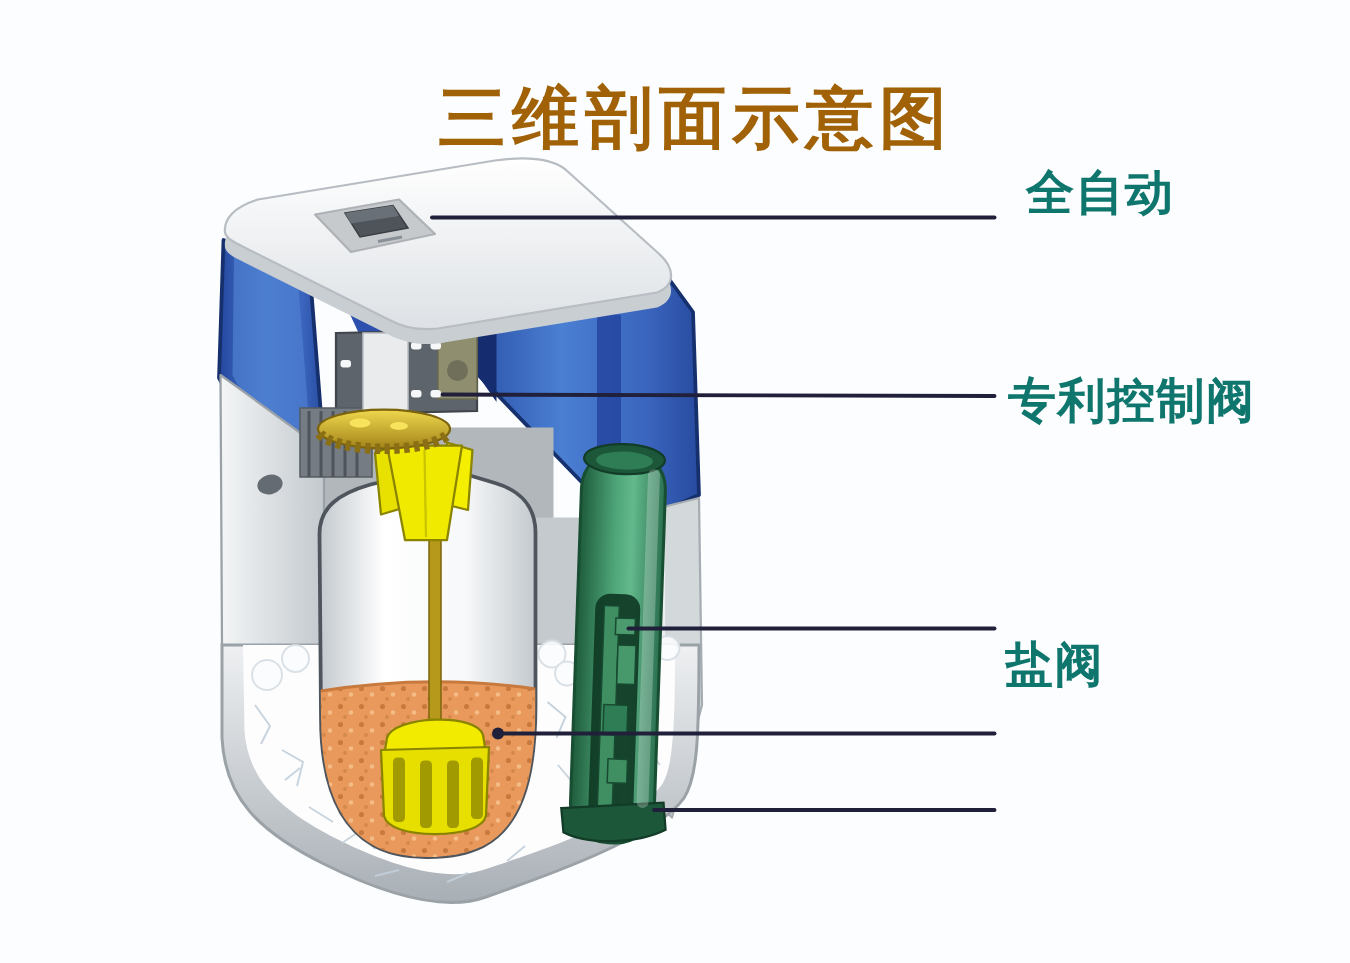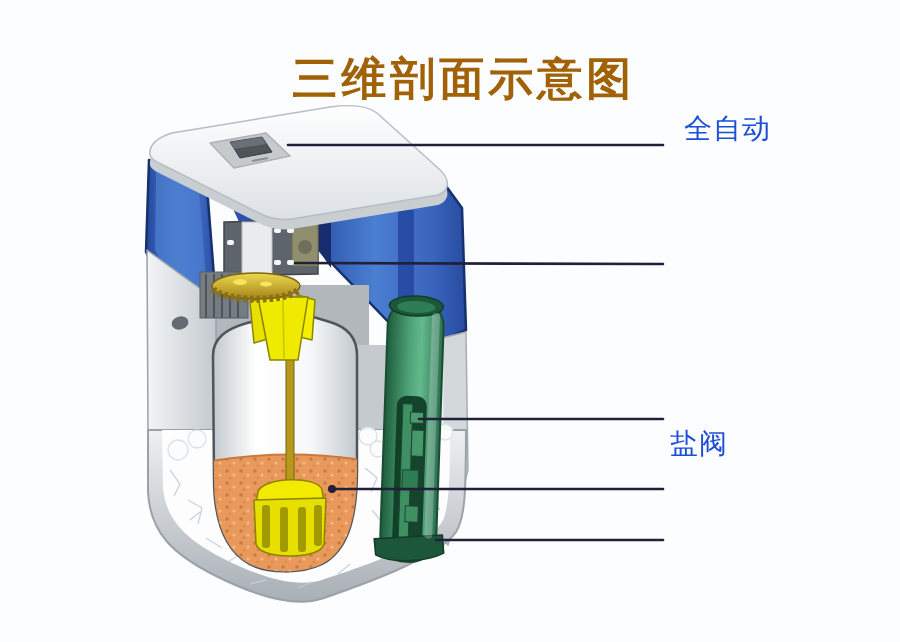--- a/index.html
+++ b/index.html
@@ -2,22 +2,22 @@
 <html><head>
 <meta charset="utf-8">
 <style>
   html,body{margin:0;padding:0;background:#ffffff;}
   #canvas{position:relative;width:900px;height:642px;background:#fcfdfe;overflow:hidden;
           font-family:"Liberation Sans","DejaVu Sans",sans-serif;}
   #art{position:absolute;left:0;top:0;}
   .title{position:absolute;left:50%;top:22px;transform:translateX(-46%);
          font-family:"Liberation Serif","DejaVu Serif",serif;font-weight:900;
          font-size:45px;letter-spacing:4px;color:#a16207;white-space:nowrap;margin-top:27px;}
-  .lbl{position:absolute;color:#1d4ed8;font-size:28px;line-height:33px;
-       letter-spacing:1px;white-space:nowrap;font-weight:400;}
+  .lbl{position:absolute;color:#0f766e;font-size:32px;line-height:33px;
+       letter-spacing:1px;white-space:nowrap;font-weight:700;}
   .lbl .ind{padding-left:14px;display:block;}
   .lbl .row{display:block;}
 </style>
 </head>
 <body>
 
 <div id="canvas">
 
   <svg id="art" width="900" height="642" viewBox="0 0 900 642">
     <defs>
@@ -203,18 +203,19 @@
       <line x1="436" y1="540" x2="663" y2="540"></line>
     </g>
   </svg>
 
   <div class="title">三维剖面示意图</div>
 
   <div class="lbl" style="left:670px;top:112px;">
     <span class="ind">全自动</span>
   </div>
 
+  <div class="lbl" style="left:672px;top:251px;">专利控制阀</div>
 
   <div class="lbl" style="left:670px;top:427px;">盐阀</div>
 
 
 
 </div>
 
 </body></html>

